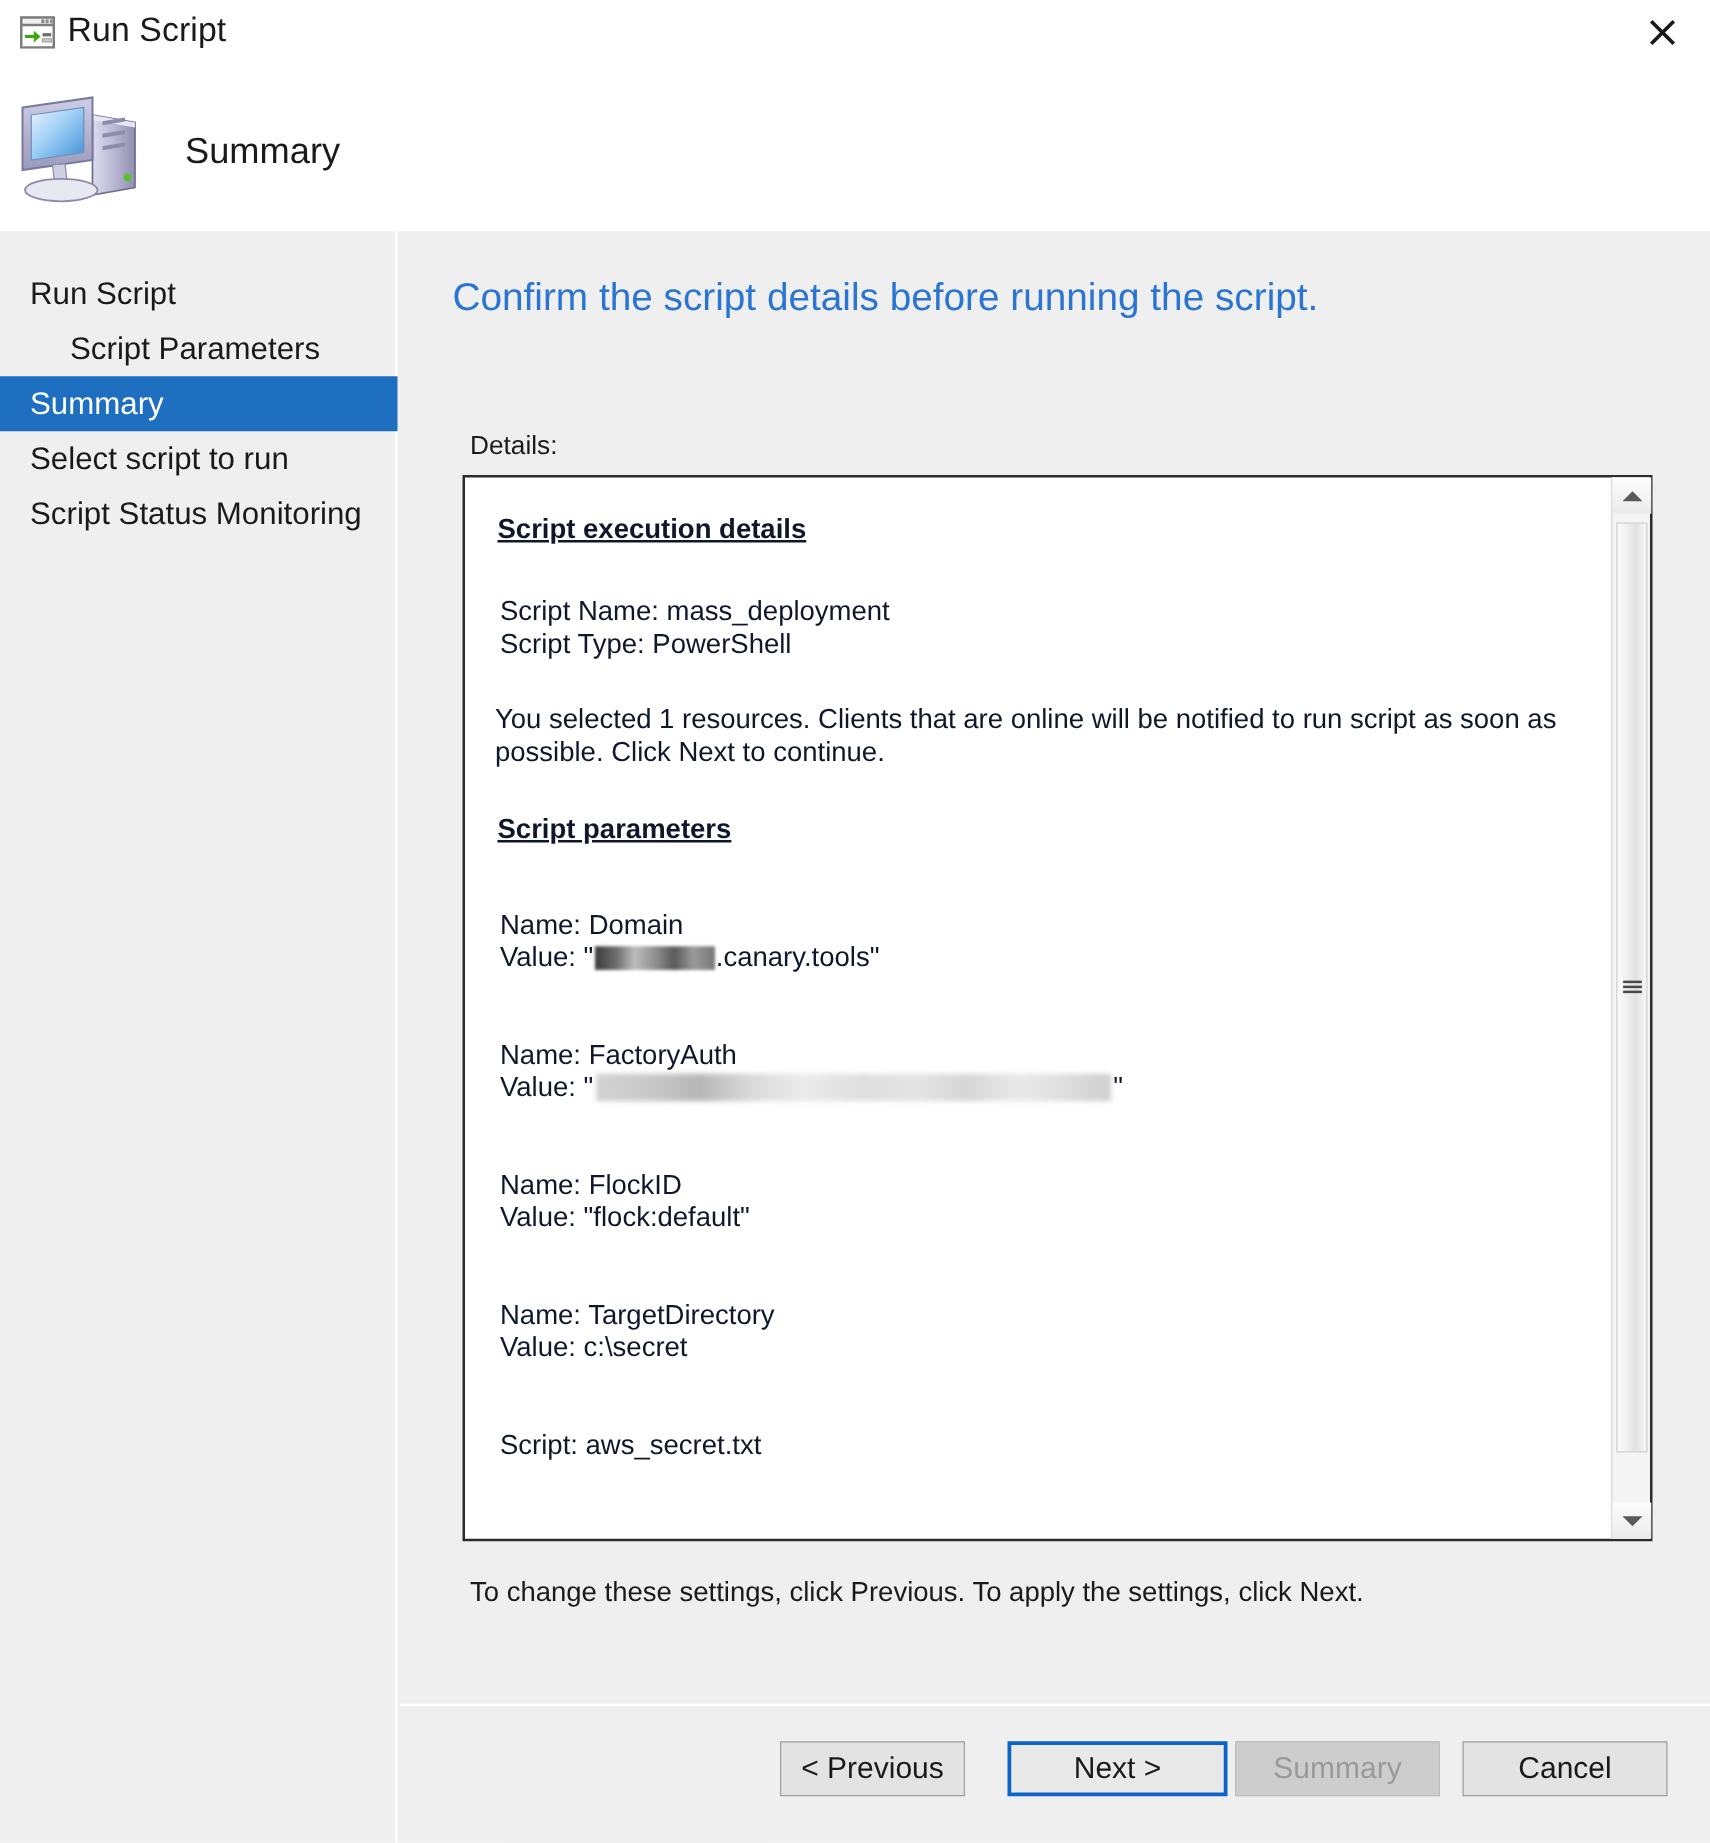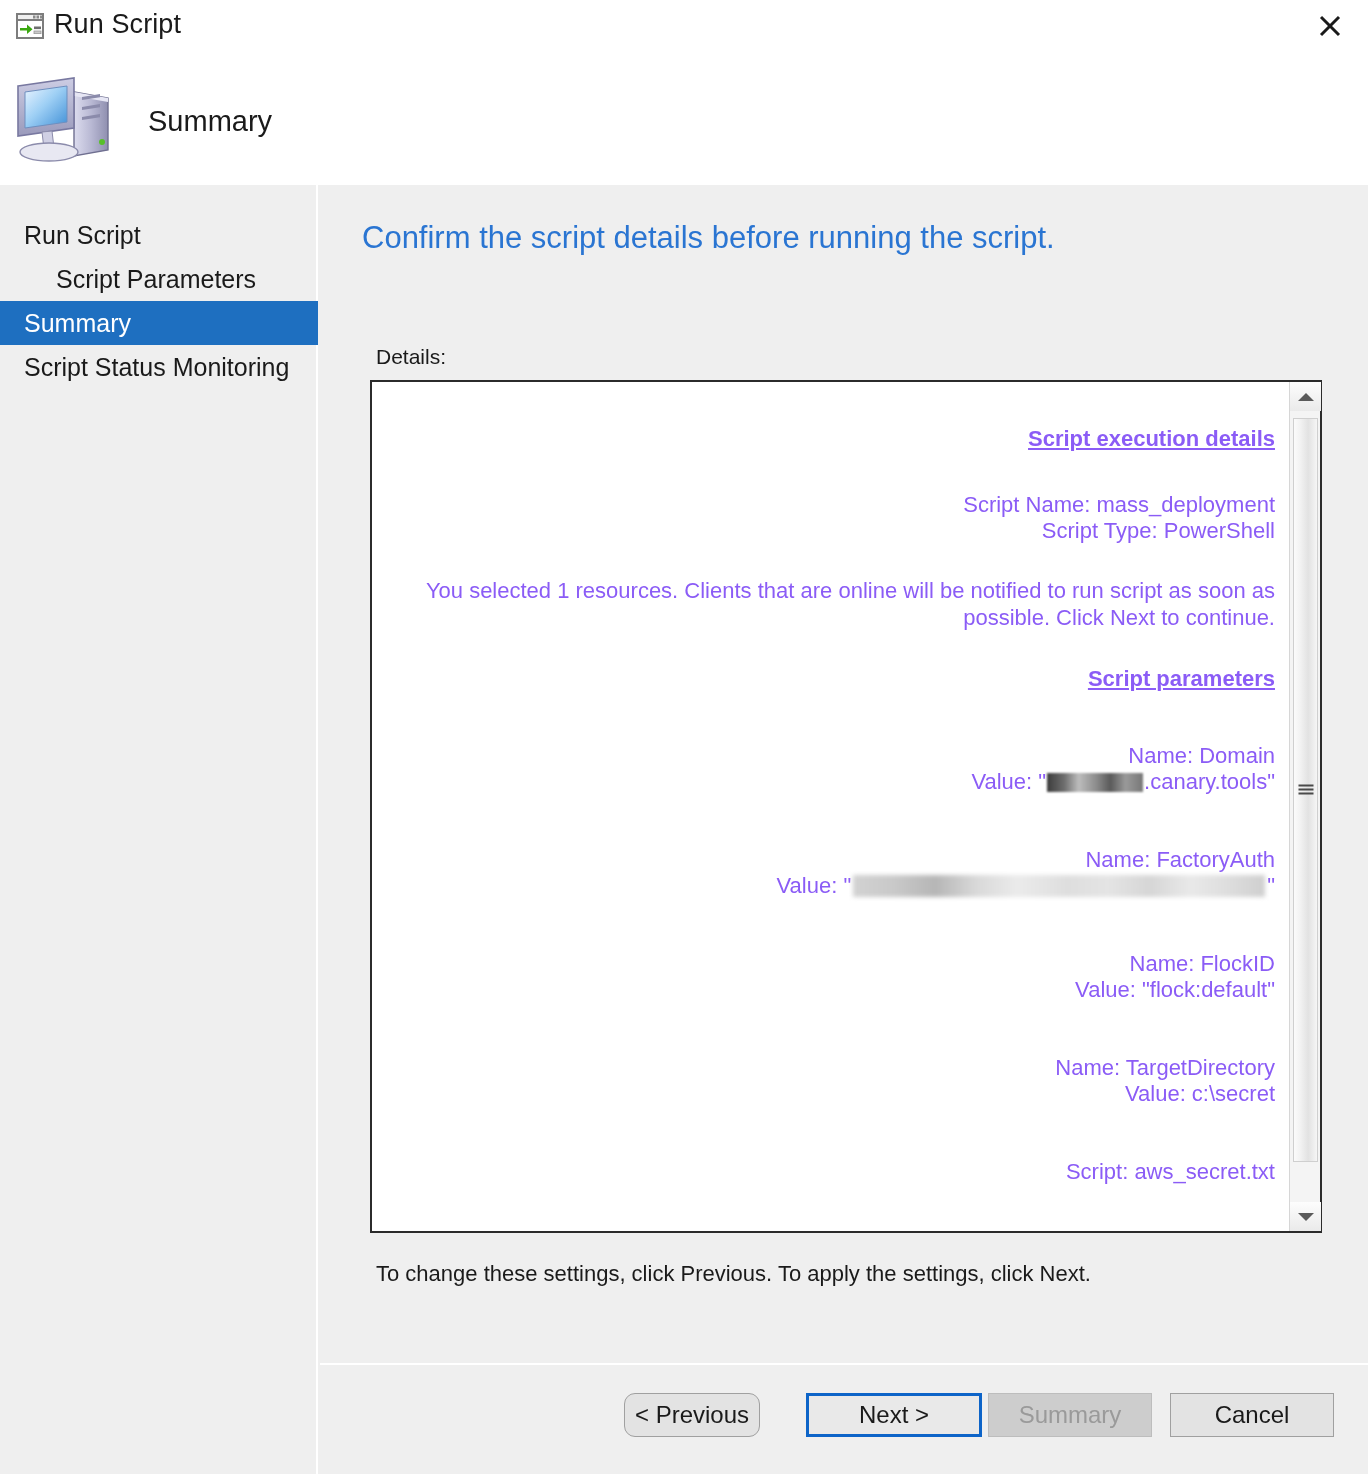--- a/index.html
+++ b/index.html
@@ -76,22 +76,22 @@
 
   
   #details-box {
     position: absolute; left: 50px; top: 195px; width: 952px; height: 853px;
     background: #ffffff;
     border: 2px solid #2b2b2b;
   }
   #details-content {
     position: absolute; left: 0; top: 0; right: 31px; bottom: 0;
     overflow: hidden;
-    padding: 38px 14px 0 24px;
-    font-size: 22px; color: #8b5cf6; line-height: 1.18; text-align: right;
+    padding: 22px 14px 0 24px;
+    font-size: 22px; color: #0f172a; line-height: 1.18;
   }
   .sec-head {
     font-weight: bold; text-decoration: underline;
     font-size: 22px; margin: 6px 0 0 2px;
   }
   .sec-block { margin-top: 40px; padding-left: 4px; }
   .para { margin-top: 34px; font-size: 22px; line-height: 1.22; }
   .kv { margin-top: 0; }
   .param { margin-top: 52px; padding-left: 4px; }
   .param:first-child { margin-top: 30px; }
@@ -172,21 +172,21 @@
     cursor: pointer;
   }
   .wbtn.focused {
     border: 3px solid #0d64c8;
     background: #e9e9e9;
   }
   .wbtn.disabled {
     background: #cdcdcd; color: #9a9a9a; border-color: #bdbdbd;
     cursor: default;
   }
-  #btn-previous { left: 304px; width: 136px; border-radius: 11px; }
+  #btn-previous { left: 304px; width: 148px; }
   #btn-next     { left: 486px; width: 176px; }
   #btn-summary  { left: 668px; width: 164px; }
   #btn-cancel   { left: 850px; width: 164px; }
 </style>
 </head>
 <body>
 
 <div id="titlebar">
   <span id="title-icon">
     <svg width="28" height="26" viewBox="0 0 28 26">
@@ -252,20 +252,23 @@
       <div class="nav-item">
         <span>Run Script</span>
       </div>
       <div class="nav-item indent">
         <span>Script Parameters</span>
       </div>
       <div class="nav-item selected">
         <span>Summary</span>
       </div>
       <div class="nav-item">
+        <span>Select script to run</span>
+      </div>
+      <div class="nav-item">
         <span>Script Status Monitoring</span>
       </div>
     </div>
   </div>
 
   <div id="content">
 
     <div id="content-heading">Confirm the script details before running the script.</div>
     <div id="details-label">Details:</div>
 

